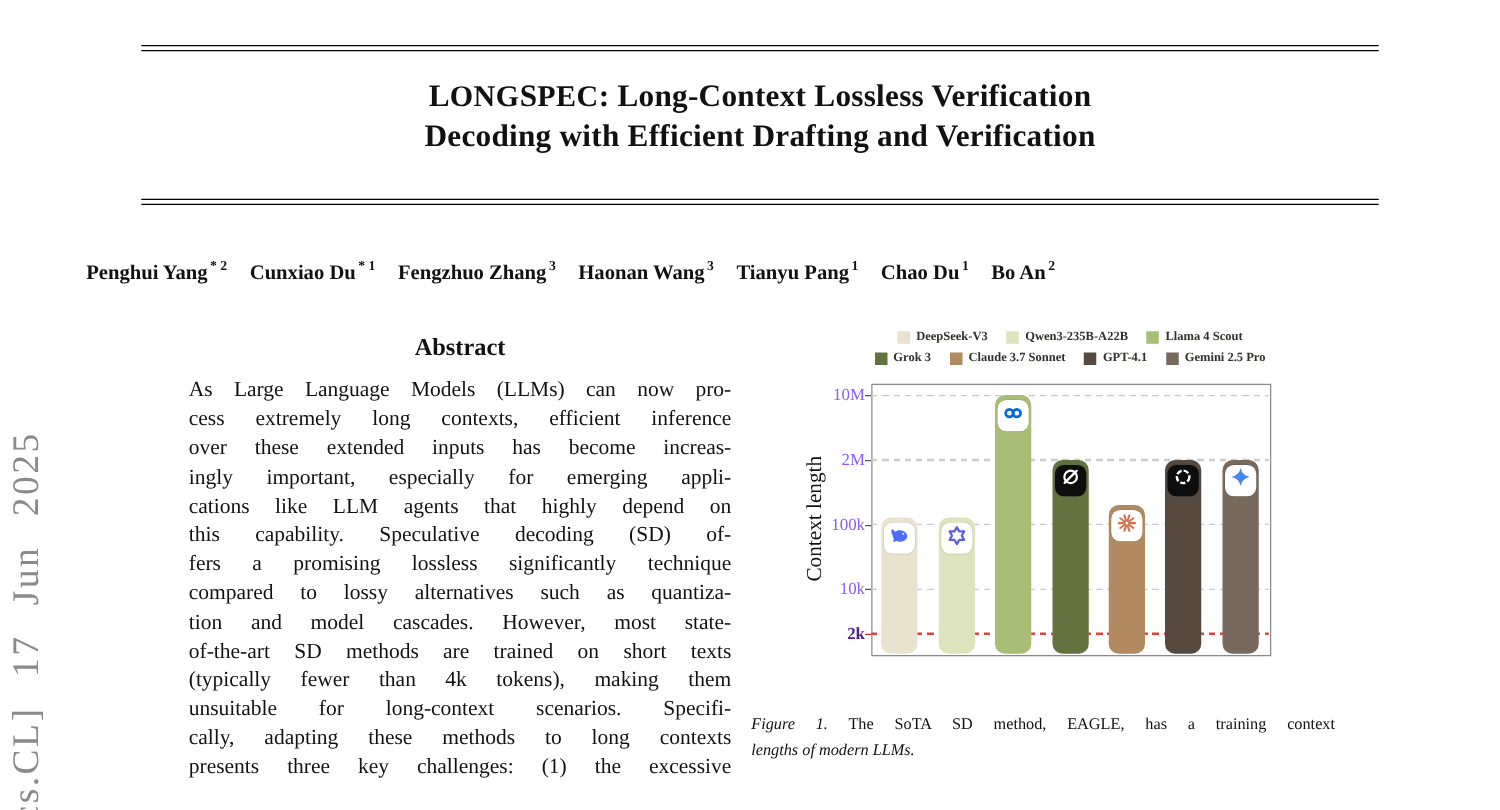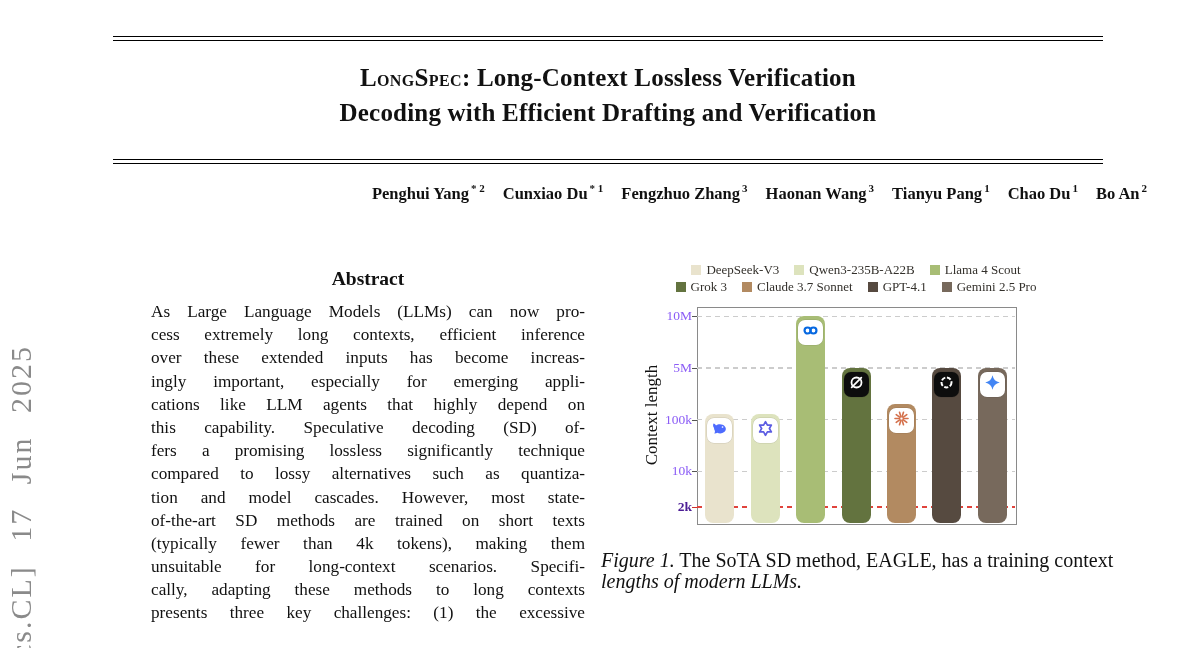--- a/index.html
+++ b/index.html
@@ -9,24 +9,24 @@
   
   .rule{position:absolute;left:113px;width:990px;height:2.6px;
         border-top:1.7px solid #000;border-bottom:0.9px solid #000;}
   .rule-top{top:36px;}
   .rule-mid{top:159px;}
 
   
   .title-wrap{position:absolute;left:113px;top:62px;width:990px;text-align:center;
               font-weight:bold;line-height:32px;}
   .title-line{font-size:25px;letter-spacing:.2px;}
-  .sc{font-size:16px;letter-spacing:.4px;}
-
-  
-  .authors{position:absolute;left:60px;top:182px;width:1096px;text-align:right;
+  .sc{font-size:24px;letter-spacing:.4px;}
+
+  
+  .authors{position:absolute;left:60px;top:207px;width:1096px;text-align:left;
            font-weight:bold;font-size:16.5px;white-space:nowrap;}
   .author{margin:0 9px;}
   .author .sup{font-size:11px;vertical-align:7px;margin-left:2px;font-weight:bold;}
 
   
   .abs-head{position:absolute;left:151px;top:268px;width:434px;text-align:center;
             font-weight:bold;font-size:19.5px;}
   .abs-body{position:absolute;left:151px;top:300px;width:434px;font-size:17.2px;}
   .abs-line{height:23.2px;line-height:23.2px;text-align:justify;text-align-last:justify;
             white-space:nowrap;}
@@ -34,41 +34,41 @@
   
   .watermark{position:absolute;left:4px;top:658px;transform:rotate(-90deg);
              transform-origin:0 0;white-space:nowrap;font-size:30px;color:#8a8a8a;
              letter-spacing:2px;word-spacing:14px;font-family:"Liberation Serif",serif;}
 
   
   .legend{position:absolute;left:672px;top:261px;width:368px;}
   .legend-row{display:flex;justify-content:center;align-items:center;height:17px;gap:15px;}
   .legend-item{display:flex;align-items:center;gap:5px;}
   .legend-swatch{width:10px;height:10px;display:inline-block;}
-  .legend-label{font-size:13px;font-weight:normal;color:#33302b;white-space:nowrap;}
+  .legend-label{font-size:10px;font-weight:bold;color:#33302b;white-space:nowrap;}
 
   .plot-frame{position:absolute;left:697px;top:307px;width:318px;height:216px;
               border:1px solid #8a8a8a;background:#fff;}
   .gridline{position:absolute;height:1.5px;z-index:1;
             background:repeating-linear-gradient(90deg,#cccccc 0 5px,transparent 5px 9px);}
   .threshold{position:absolute;height:2px;z-index:1;
              background:repeating-linear-gradient(90deg,#e0433c 0 5px,transparent 5px 9px);}
   .ytick{position:absolute;width:42px;text-align:right;font-size:13.5px;color:#8b5cf6;
          line-height:16px;}
   .ytick.red{color:#4c1d95;font-weight:bold;}
   .ytickmark{position:absolute;width:5px;height:1px;background:#555;}
   .yaxis-label{position:absolute;left:578px;top:404px;width:150px;height:22px;
                transform:rotate(-90deg);text-align:center;font-size:17px;color:#111;}
   .bar{position:absolute;border-radius:8px;z-index:2;}
   .badge{position:absolute;width:25px;height:25px;border-radius:7px;z-index:3;
          display:flex;align-items:center;justify-content:center;
          box-shadow:0 0 0 .5px rgba(0,0,0,.12);}
 
   
-  .caption{position:absolute;left:601px;top:550px;width:467px;font-size:20px;
+  .caption{position:absolute;left:601px;top:569px;width:467px;font-size:13px;
            line-height:20.8px;}
   .cap-line{text-align:justify;text-align-last:justify;white-space:nowrap;height:20.8px;}
   .cap-line.last{text-align:right;text-align-last:left;font-style:italic;}
   .ital{font-style:italic;}
 </style>
 </head>
 <body>
 
 <div class="page">
 
@@ -138,21 +138,21 @@
           </span>
         </div>
       </div>
     <div class="plot-frame"></div>
     <div class="yaxis-label">Context length</div>
     <div id="chart-layer">
         <div class="gridline" style="left: 697px; top: 315.57px; width: 318px;"></div>
         <div class="ytick" style="left: 650px; top: 308.32px;">10M</div>
         <div class="ytickmark" style="left: 692px; top: 316.32px;"></div>
         <div class="gridline" style="left: 697px; top: 367.24px; width: 318px;"></div>
-        <div class="ytick" style="left: 650px; top: 359.99px;">5M</div>
+        <div class="ytick" style="left: 650px; top: 359.99px;">2M</div>
         <div class="ytickmark" style="left: 692px; top: 367.99px;"></div>
         <div class="gridline" style="left: 697px; top: 418.91px; width: 318px;"></div>
         <div class="ytick" style="left: 650px; top: 411.66px;">100k</div>
         <div class="ytickmark" style="left: 692px; top: 419.66px;"></div>
         <div class="gridline" style="left: 697px; top: 470.58px; width: 318px;"></div>
         <div class="ytick" style="left: 650px; top: 463.33px;">10k</div>
         <div class="ytickmark" style="left: 692px; top: 471.33px;"></div>
         <div class="threshold" style="left: 697px; top: 506.446px; width: 318px;"></div>
         <div class="ytick red" style="left: 650px; top: 499.446px;">2k</div>
         <div class="ytickmark" style="left: 692px; top: 507.446px; background: rgb(208, 49, 45);"></div>

